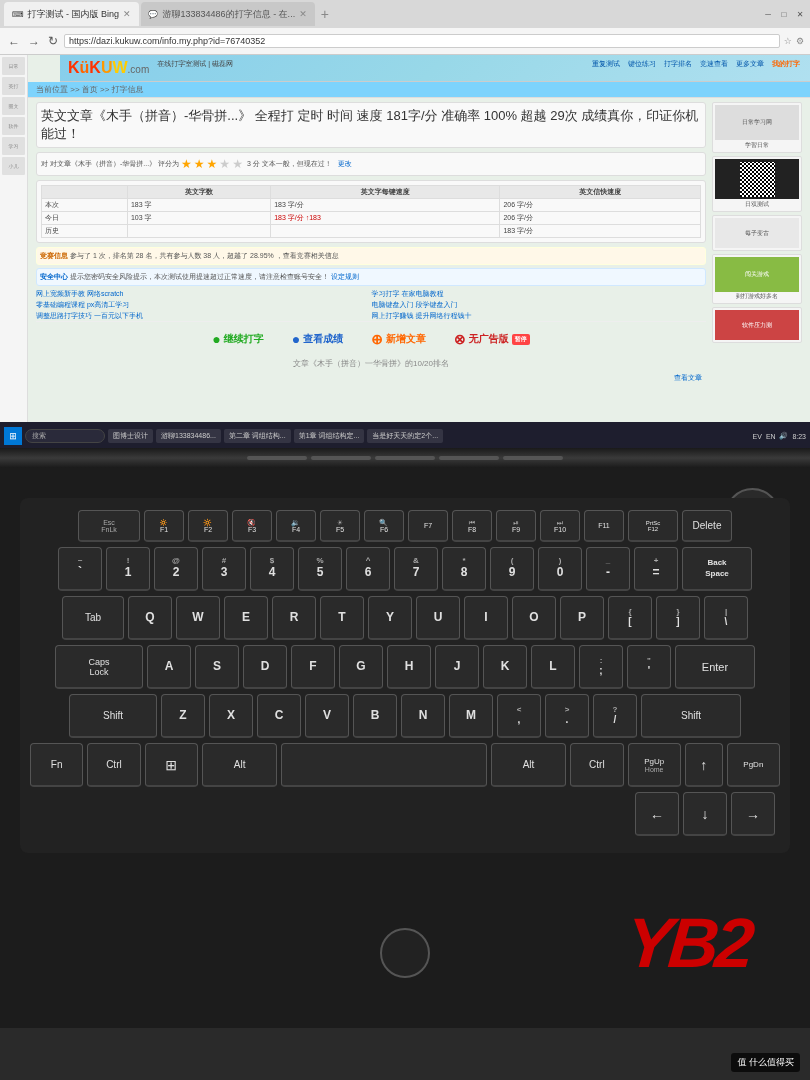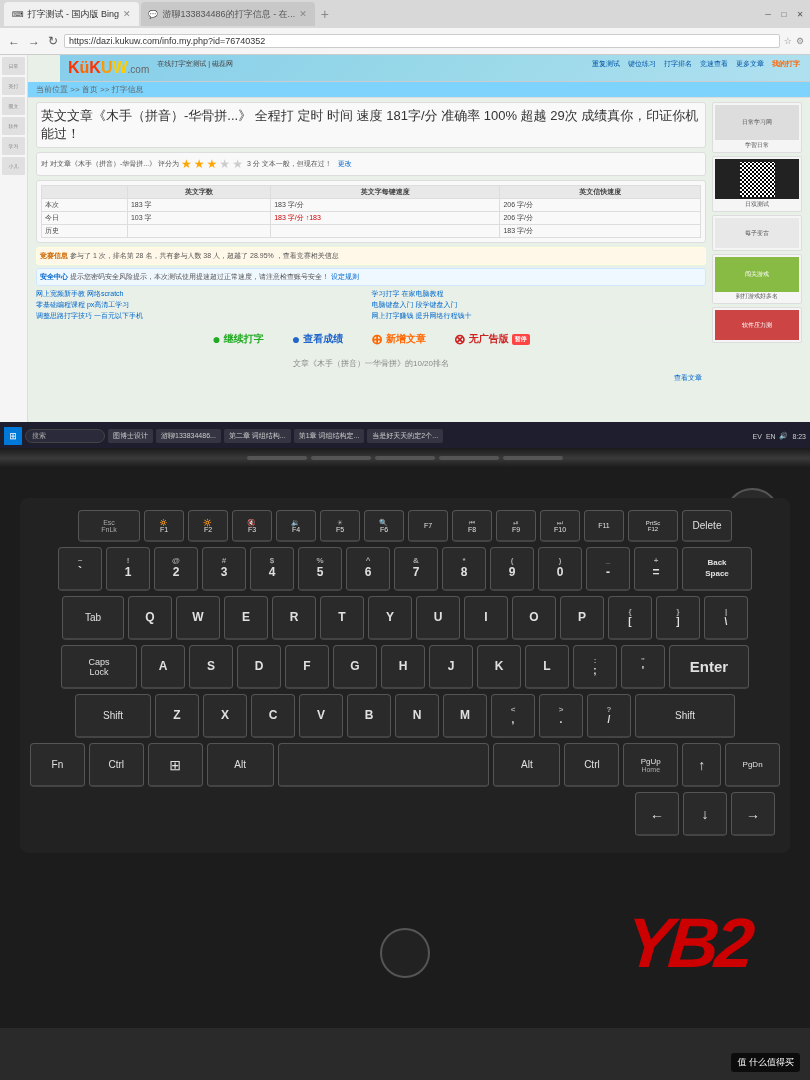--- a/index.html
+++ b/index.html
@@ -437,21 +437,21 @@
       font-weight: bold;
     }
 
     .key-wide {
       width: 62px;
       height: 44px;
       font-size: 10px;
     }
 
     .key-extra-wide {
-      width: 76px;
+      width: 88px;
       height: 44px;
       font-size: 10px;
     }
 
     .key-backspace {
       width: 70px;
       height: 44px;
       font-size: 9px;
       line-height: 1.2;
       text-align: center;
@@ -1041,21 +1041,21 @@
           </div>
         <div class="key key-normal">
           <span class="key-sym">:</span>
           <span class="key-main" style="font-size:10px;">;</span>
         </div>
         <div class="key key-normal">
           <span class="key-sym">"</span>
           <span class="key-main" style="font-size:10px;">'</span>
         </div>
         <div class="key key-enter">
-            <span style="font-size:15px;font-weight:bold;">Enter</span>
+            <span style="font-size:11px;font-weight:normal;">Enter</span>
           </div>
       </div>
 
       <div class="key-row">
         <div class="key key-extra-wide">
             <span style="font-size:10px;">Shift</span>
           </div>
         <div class="key key-normal">
             <span class="key-main">Z</span>
           </div>

